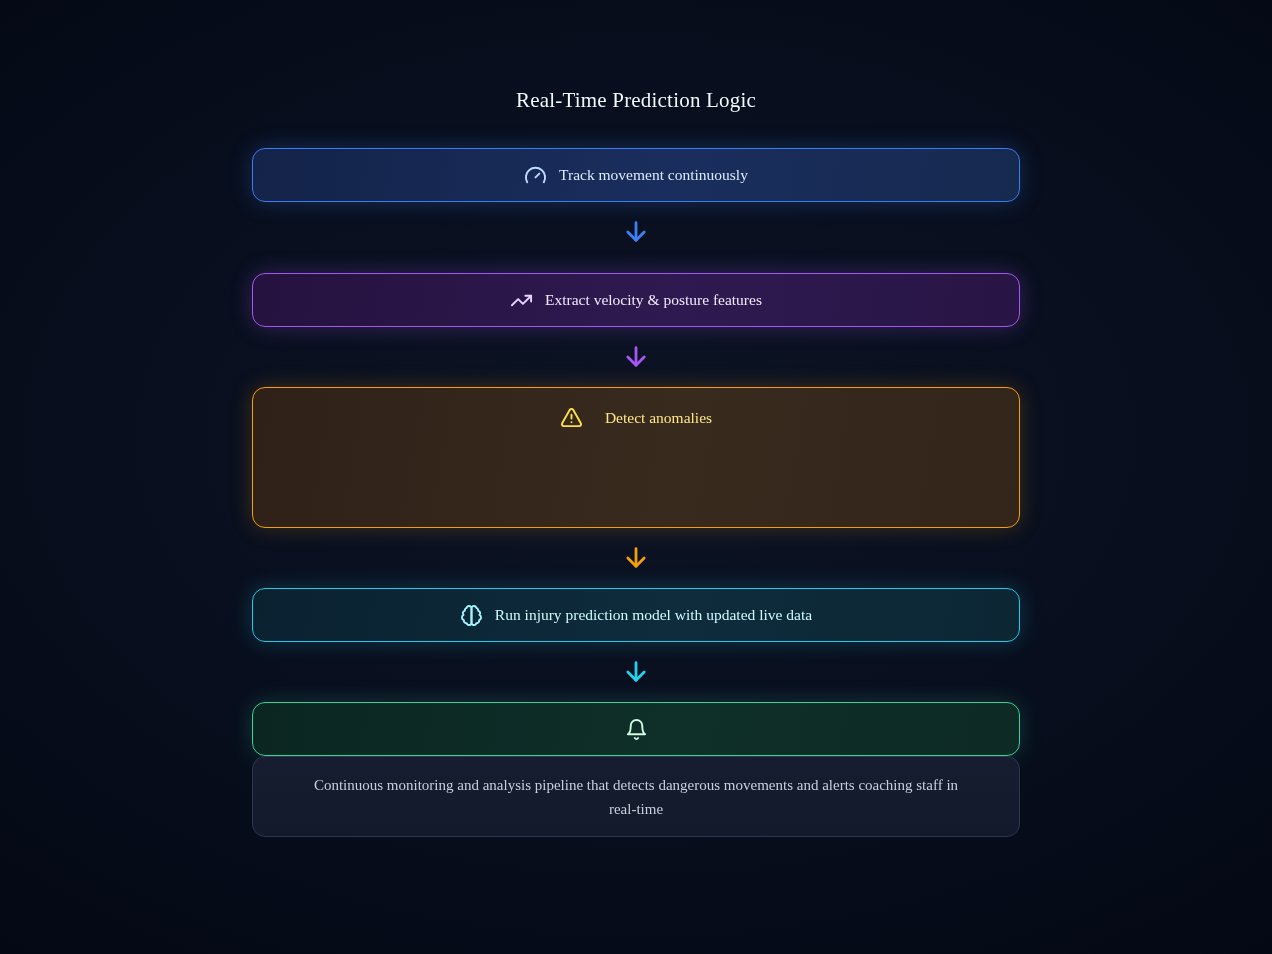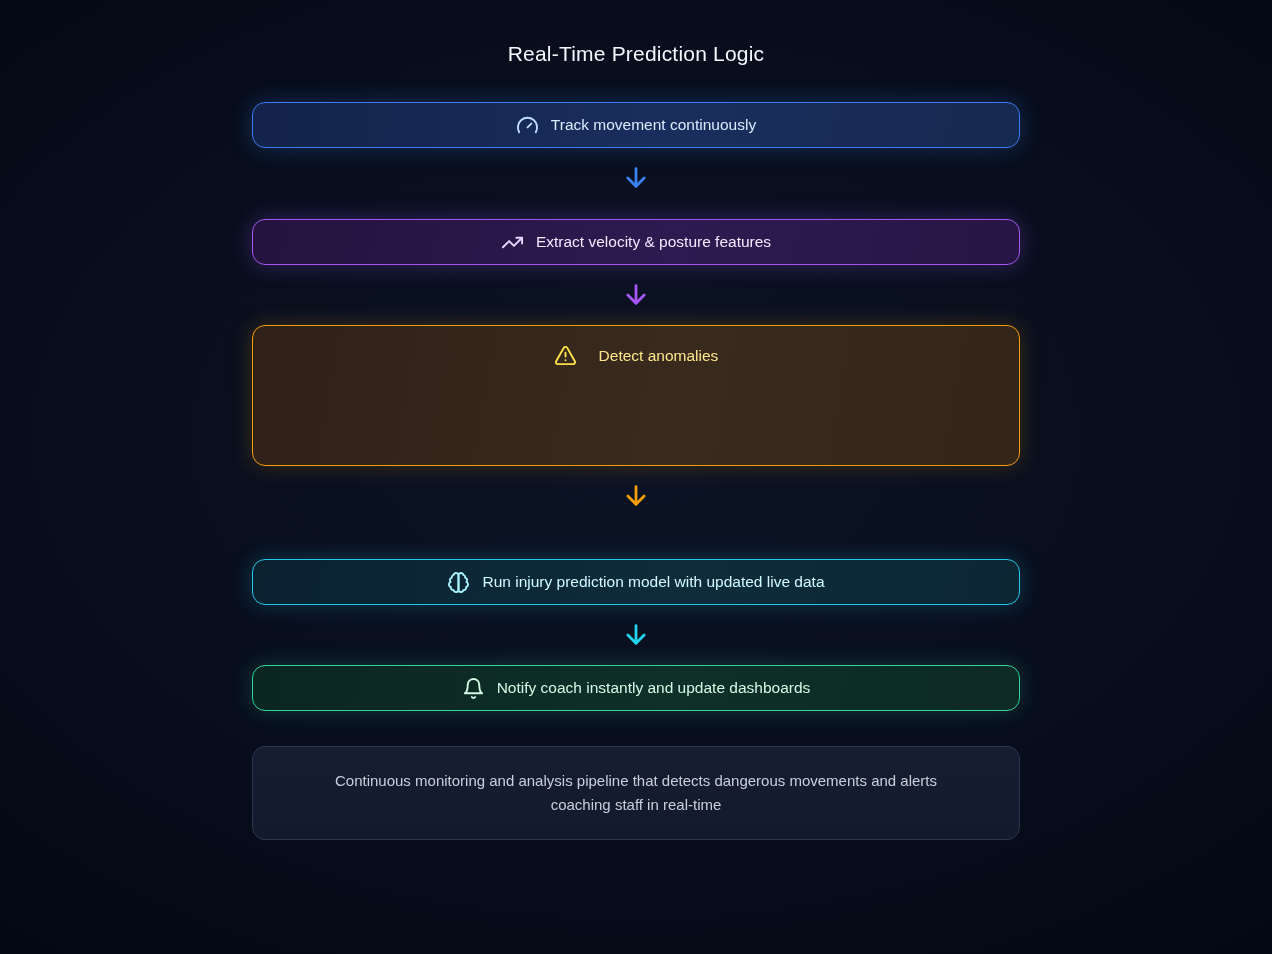--- a/index.html
+++ b/index.html
@@ -11,40 +11,41 @@
     height: 954px;
     overflow: hidden;
     font-family: "Liberation Sans", sans-serif;
     background:
       radial-gradient(ellipse 85% 75% at 50% 46%, #0c1324 0%, #080e1d 52%, #030712 100%);
     color: #e2e8f0;
   }
   .canvas {
     width: 768px;
     margin: 0 auto;
-    padding-top: 40px;
+    padding-top: 86px;
+    font-family: Liberation Serif, serif;
   }
   .title {
     text-align: center;
     font-size: 21px;
     font-weight: 500;
     letter-spacing: 0.2px;
     color: #f4f7fb;
     line-height: 28px;
     margin: 0 0 34px 0;
   }
   .step {
     border-radius: 13px;
     border: 1.5px solid;
     box-sizing: border-box;
     display: flex;
     align-items: center;
     justify-content: center;
     gap: 12px;
-    height: 46px;
+    height: 54px;
     font-size: 15.5px;
   }
   .step .icon {
     display: inline-flex;
     align-items: center;
   }
   .step svg { display: block; }
 
   .step-blue {
     border-color: #3d7bf0;
@@ -89,21 +90,20 @@
     line-height: 24px;
     color: #dcc982;
   }
   .bullet-item::before { content: "• "; }
 
   .step-cyan {
     border-color: #25c9e8;
     background: linear-gradient(100deg, #0a2130 0%, #0e2c3c 55%, #0c2634 100%);
     box-shadow: 0 0 22px rgba(34,211,238,0.22);
     color: #cffafe;
-    margin-top: 33px;
   }
   .step-cyan .icon { color: #a5f3fc; }
 
   .step-green {
     border-color: #34d399;
     background: linear-gradient(100deg, #0b2621 0%, #0f2f29 55%, #0d2a24 100%);
     box-shadow: 0 0 22px rgba(52,211,153,0.22);
     color: #d1fae5;
   }
   .step-green .icon { color: #d1fae5; }
@@ -114,22 +114,21 @@
     align-items: center;
     justify-content: center;
   }
   .connector svg { display: block; }
   .arrow-blue   { color: #3b82f6; }
   .arrow-purple { color: #a855f7; }
   .arrow-amber  { color: #f59e0b; }
   .arrow-cyan   { color: #22d3ee; }
 
   .description-card {
-    margin-top: 35px;
-    height: 94px;
+    height: 81px;
     box-sizing: border-box;
     border-radius: 13px;
     border: 1px solid #2b3650;
     background: linear-gradient(180deg, #161d30 0%, #131a2b 100%);
     display: flex;
     align-items: center;
     justify-content: center;
   }
   .description-text {
     max-width: 662px;
@@ -226,20 +225,19 @@
     </span>
   </div>
 
   <div class="step step-green">
     <span class="icon">
       <svg width="23" height="23" viewBox="0 0 24 24" fill="none" stroke="currentColor" stroke-width="2" stroke-linecap="round" stroke-linejoin="round">
           <path d="M6 8a6 6 0 0 1 12 0c0 7 3 9 3 9H3s3-2 3-9"></path>
           <path d="M10.3 21a1.94 1.94 0 0 0 3.4 0"></path>
         </svg>
     </span>
-    <span>Notify coach instantly and update dashboards</span>
   </div>
 
   <div class="description-card">
     <p class="description-text">Continuous monitoring and analysis pipeline that detects dangerous movements and alerts coaching staff in real-time</p>
   </div>
 
 </div>
 
 </body></html>

